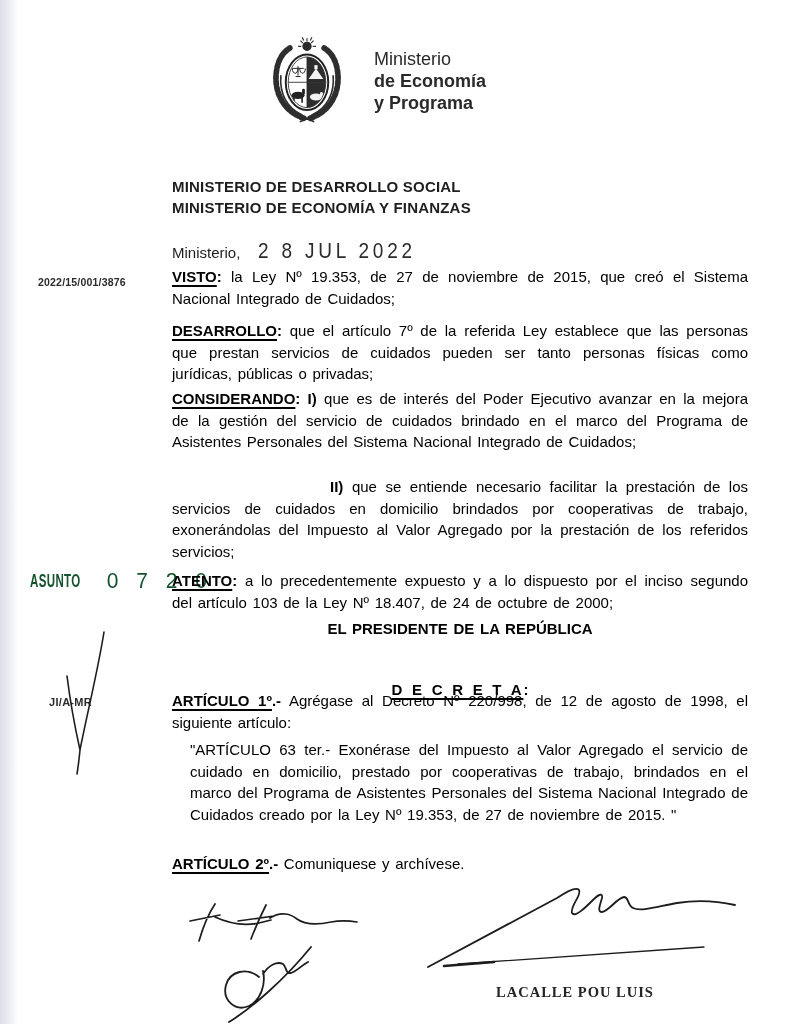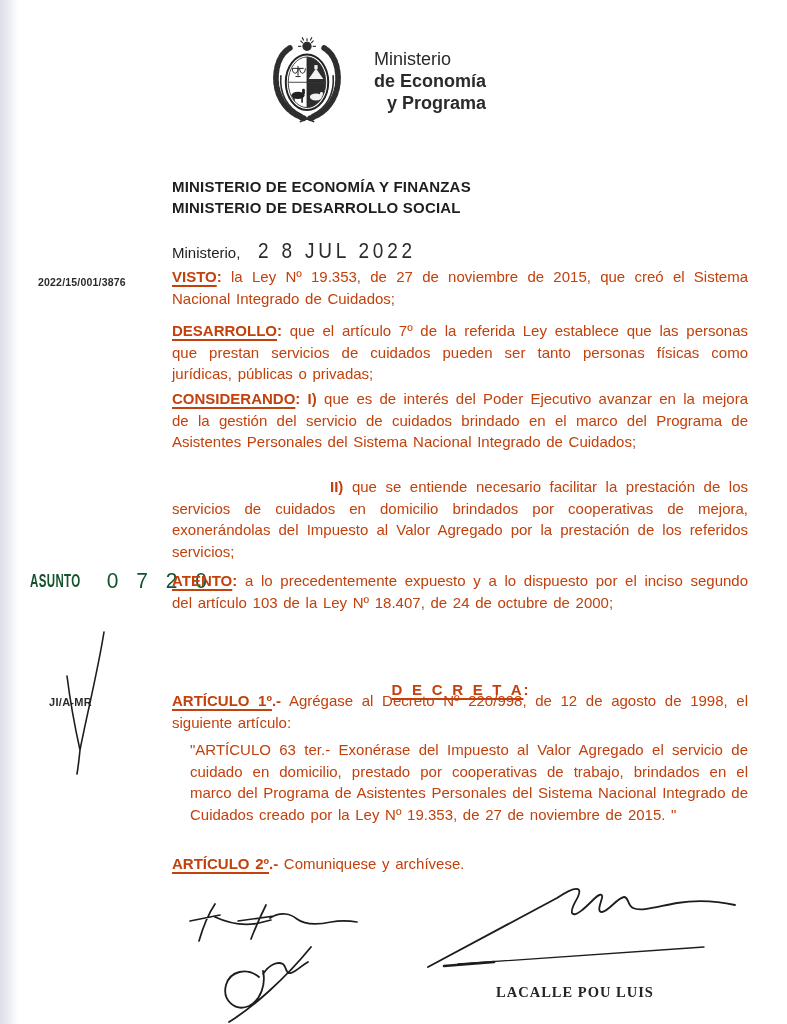--- a/index.html
+++ b/index.html
@@ -10,21 +10,21 @@
   }
   .page{position:absolute;inset:0;background:#ffffff;}
   .scan-edge{
     position:absolute;left:0;top:0;width:18px;height:1024px;
     background:linear-gradient(to right,#dcdfe9,#eceef4 55%,#ffffff);
   }
   
   .logo-block{position:absolute;left:266px;top:30px;display:flex;align-items:flex-start;}
   .logo-text{margin-left:26px;padding-top:18px;font-size:18px;line-height:22px;color:#2a2a2a;}
   .logo-text .l1{font-weight:400;}
-  .logo-text .l2,.logo-text .l3{font-weight:700;text-align:right;}
+  .logo-text .l2,.logo-text .l3{font-weight:700;}
   .ministries{position:absolute;left:172px;top:176px;font-weight:700;font-size:15px;line-height:21px;letter-spacing:.2px;}
   .dateline{position:absolute;left:172px;top:240px;font-size:15px;}
   .stamp-date{
     display:inline-block;margin-left:18px;font-size:20px;font-weight:500;
     letter-spacing:4px;transform:scaleX(.95) scaleY(1.08);transform-origin:left bottom;
     color:#2b2b2b;white-space:pre;
   }
   
   .file-number{position:absolute;left:38px;top:276px;font-size:10.5px;font-weight:700;letter-spacing:.2px;color:#2b2b2b;}
   .asunto{position:absolute;left:30px;top:569px;white-space:nowrap;color:#14532d;}
@@ -33,21 +33,21 @@
     transform:scaleX(.72) scaleY(1.15);transform-origin:left bottom;
   }
   .asunto .asunto-number{
     display:inline-block;font-size:21px;font-weight:500;letter-spacing:6px;
     margin-left:2px;transform:scaleY(1.05);transform-origin:left bottom;white-space:pre;
   }
   .initials{position:absolute;left:49px;top:696px;font-size:11px;font-weight:700;color:#2b2b2b;letter-spacing:.3px;}
   
   .para{
     position:absolute;left:172px;width:576px;margin:0;
-    font-size:15px;line-height:21.5px;text-align:justify;word-spacing:1.5px;color:#c2410c;
+    font-size:15px;line-height:21.5px;text-align:justify;word-spacing:1.5px;color:#000000;
   }
   .lbl{font-weight:700;text-decoration:underline;text-decoration-thickness:1.5px;text-underline-offset:3px;}
   .lbl-rest{font-weight:700;}
   .center{text-align:center;font-weight:700;}
   .decreta .lbl{letter-spacing:2px;}
   .quote{left:190px;width:558px;}
   .president-name{
     position:absolute;left:468px;top:968px;width:214px;text-align:center;
     font-family:"Liberation Serif", serif;font-size:14.5px;font-weight:600;letter-spacing:1px;color:#242424;margin-top:16px;
   }
@@ -120,22 +120,22 @@
       <line x1="27" y1="64" x2="73" y2="64" stroke="#222222" stroke-width="1"></line>
     </svg>
     <div class="logo-text">
       <div class="l1">Ministerio</div>
       <div class="l2">de Economía</div>
       <div class="l3">y Programa</div>
     </div>
   </div>
 
   <div class="ministries">
+    <div>MINISTERIO DE DESARROLLO SOCIAL</div>
     <div>MINISTERIO DE ECONOMÍA Y FINANZAS</div>
-    <div>MINISTERIO DE DESARROLLO SOCIAL</div>
   </div>
 
   <div class="dateline">
     <span>Ministerio,</span><span class="stamp-date">2 8 JUL 2022</span>
   </div>
 
   <div class="file-number">2022/15/001/3876</div>
 
   <div class="asunto">
     <span class="asunto-label">ASUNTO</span>
@@ -150,27 +150,28 @@
 
   <p class="para" style="top:320px">
     <span class="lbl">DESARROLLO</span><span class="lbl-rest">:</span><span> que el artículo 7º de la referida Ley establece que las personas que prestan servicios de cuidados pueden ser tanto personas físicas como jurídicas, públicas o privadas;</span>
   </p>
 
   <p class="para" style="top:388px">
     <span class="lbl">CONSIDERANDO</span><span class="lbl-rest">: I)</span><span> que es de interés del Poder Ejecutivo avanzar en la mejora de la gestión del servicio de cuidados brindado en el marco del Programa de Asistentes Personales del Sistema Nacional Integrado de Cuidados;</span>
   </p>
 
   <p class="para" style="top:476px;text-indent:158px">
-    <span class="lbl-rest">II)</span><span> que se entiende necesario facilitar la prestación de los servicios de cuidados en domicilio brindados por cooperativas de mejora, exonerándolas del Impuesto al Valor Agregado por la prestación de los referidos servicios;</span>
+    <span class="lbl-rest">II)</span><span> que se entiende necesario facilitar la prestación de los servicios de cuidados en domicilio brindados por cooperativas de trabajo, exonerándolas del Impuesto al Valor Agregado por la prestación de los referidos servicios;</span>
   </p>
 
   <p class="para" style="top:570px">
     <span class="lbl">ATENTO</span><span class="lbl-rest">:</span><span> a lo precedentemente expuesto y a lo dispuesto por el inciso segundo del artículo 103 de la Ley Nº 18.407, de 24 de octubre de 2000;</span>
   </p>
 
+  <p class="para center" style="top:618px">EL PRESIDENTE DE LA REPÚBLICA</p>
 
   <p class="para center decreta" style="top:679px">
     <span class="lbl">D E C R E T A</span><span>:</span>
   </p>
 
   <p class="para" style="top:690px">
     <span class="lbl">ARTÍCULO 1º</span><span class="lbl-rest">.-</span><span>  Agrégase al Decreto Nº 220/998, de 12 de agosto de 1998, el siguiente artículo:</span>
   </p>
 
   <p class="para quote" style="top:739px">"ARTÍCULO 63 ter.- Exonérase del Impuesto al Valor Agregado el servicio de cuidado en domicilio, prestado por cooperativas de trabajo, brindados en el marco del Programa de Asistentes Personales del Sistema Nacional Integrado de Cuidados creado por la Ley Nº 19.353, de 27 de noviembre de 2015. "</p>

